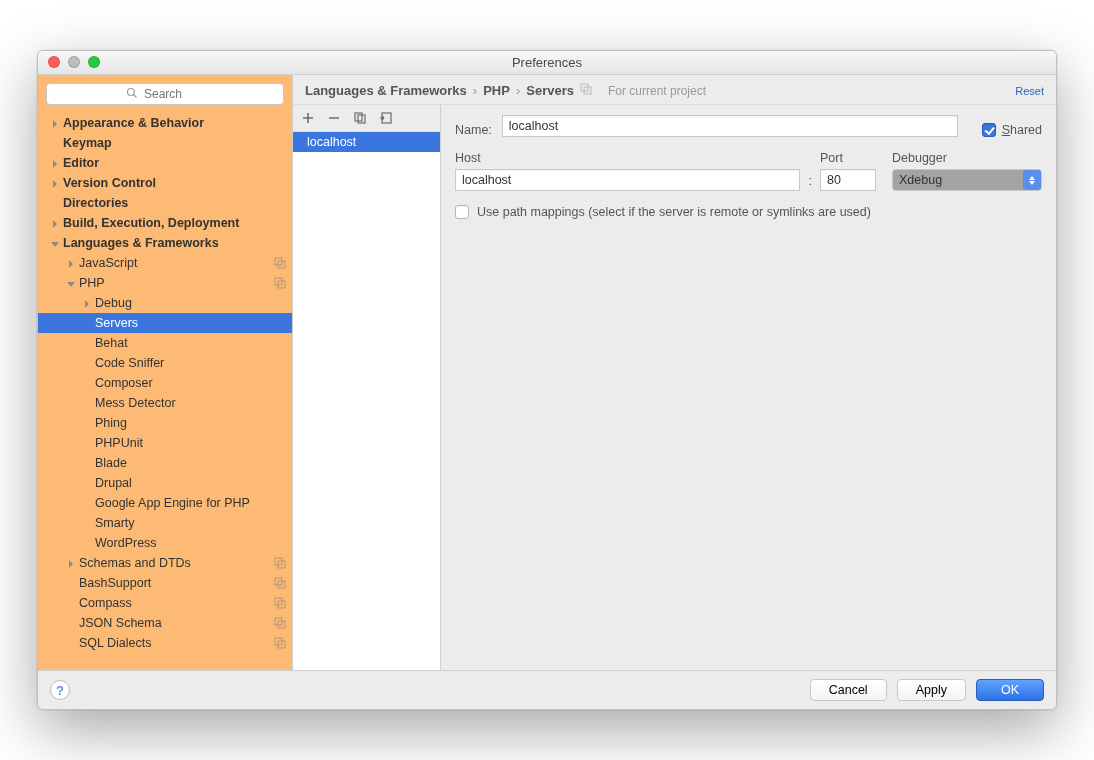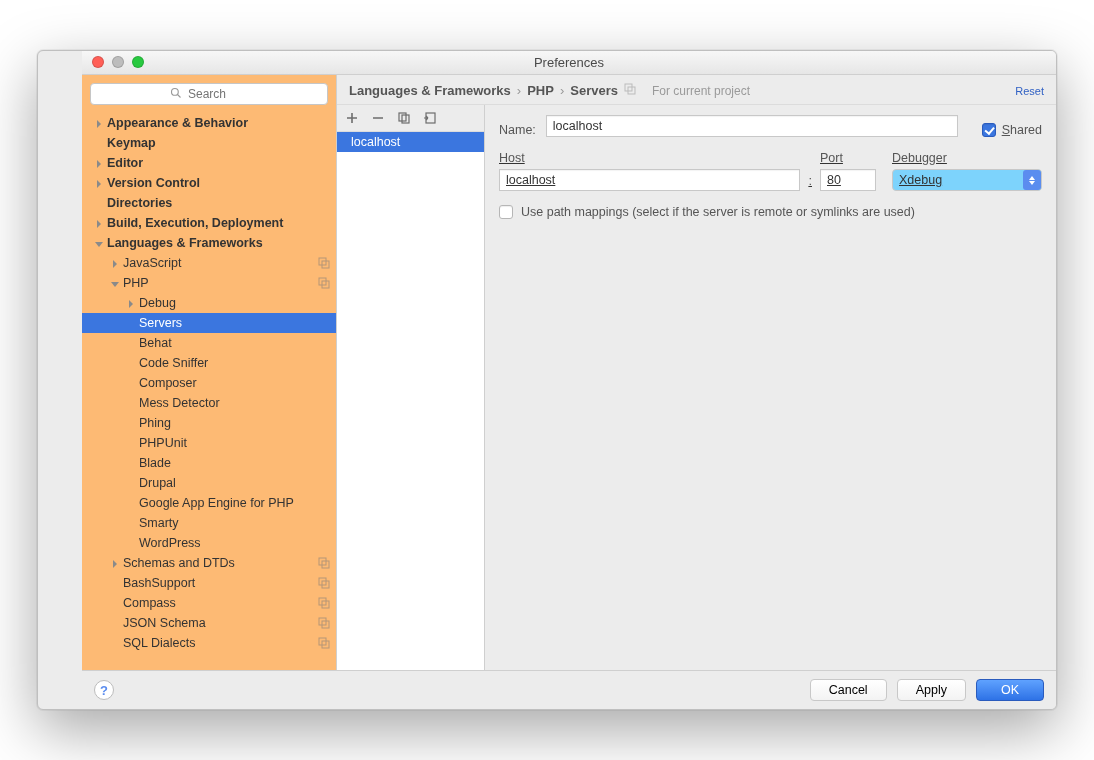--- a/index.html
+++ b/index.html
@@ -16,21 +16,20 @@
   .window {
     width: 1020px;
     height: 660px;
     background: #ececec;
     border: 1px solid #bfbfbf;
     border-radius: 6px;
     box-shadow: 0 20px 60px rgba(0,0,0,0.35), 0 0 0 1px rgba(0,0,0,0.05);
     display: flex;
     flex-direction: column;
     overflow: hidden;
-    padding-left: 44px;
   }
   .titlebar {
     height: 24px;
     display: flex;
     align-items: center;
     justify-content: center;
     position: relative;
     background: linear-gradient(#f7f7f7, #e6e6e6);
     border-bottom: 1px solid #cfcfcf;
   }
@@ -150,21 +149,21 @@
   .form-label { color: #555; font-size: 12.5px; }
   .text-input {
     background: #fff; border: 1px solid #c8c8c8;
     border-radius: 0px;
     box-shadow: inset 0 1px 1px rgba(0,0,0,0.05);
     height: 22px; padding: 0 6px; font-size: 12.5px; color: #333;
   }
   .col-group { display: flex; flex-direction: column; gap: 4px; }
   .colon { color: #555; padding: 0 2px; align-self: flex-end; margin-bottom: 3px;}
   .select-box {
-    background: #7dd3fc; border: 1px solid #c8c8c8;
+    background: #a3a3a3; border: 1px solid #c8c8c8;
     height: 22px; display: flex; align-items: center;
     padding: 0 0 0 6px; font-size: 12.5px;
     border-radius: 4px;
     position: relative;
   }
   .select-box .sel-arrow {
     width: 18px; height: 20px;
     background: #5b8def;
     border-radius: 3px;
     margin-left: auto;
@@ -462,21 +461,21 @@
         <div class="form-panel">
           <div class="form-row">
             <span class="form-label">Name:</span>
             <input class="text-input" style="flex: 1 1 0%;" value="localhost">
             <div class="shared-col">
               <div class="mac-checkbox checked"></div>
               <span class="form-label underline-first">Shared</span>
             </div>
           </div>
 
-          <div class="form-row" style="align-items:flex-end; gap:6px;text-decoration:underline;">
+          <div class="form-row" style="align-items:flex-end; gap:6px;">
             <div class="col-group" style="flex:1">
               <span class="form-label">Host</span>
               <input class="text-input" value="localhost" style="">
             </div>
             <span class="colon">:</span>
             <div class="col-group" style="width:56px">
               <span class="form-label">Port</span>
               <input class="text-input" value="80" style="">
             </div>
             <div class="col-group" style="width:150px; margin-left:10px">

